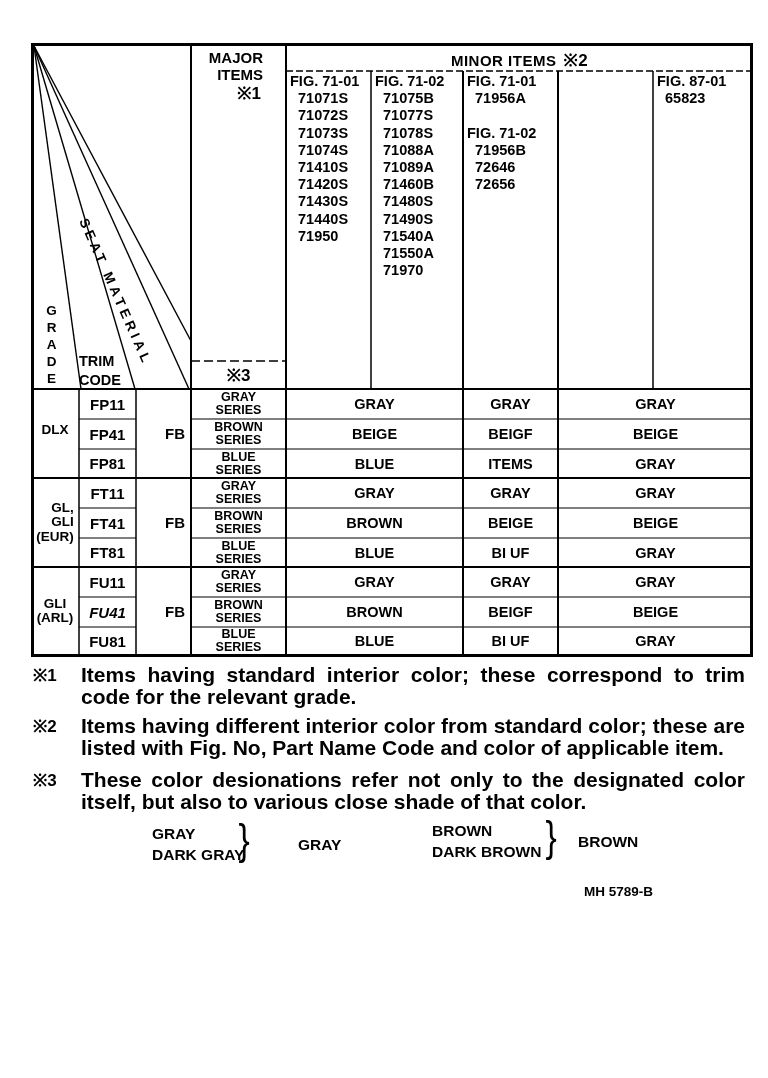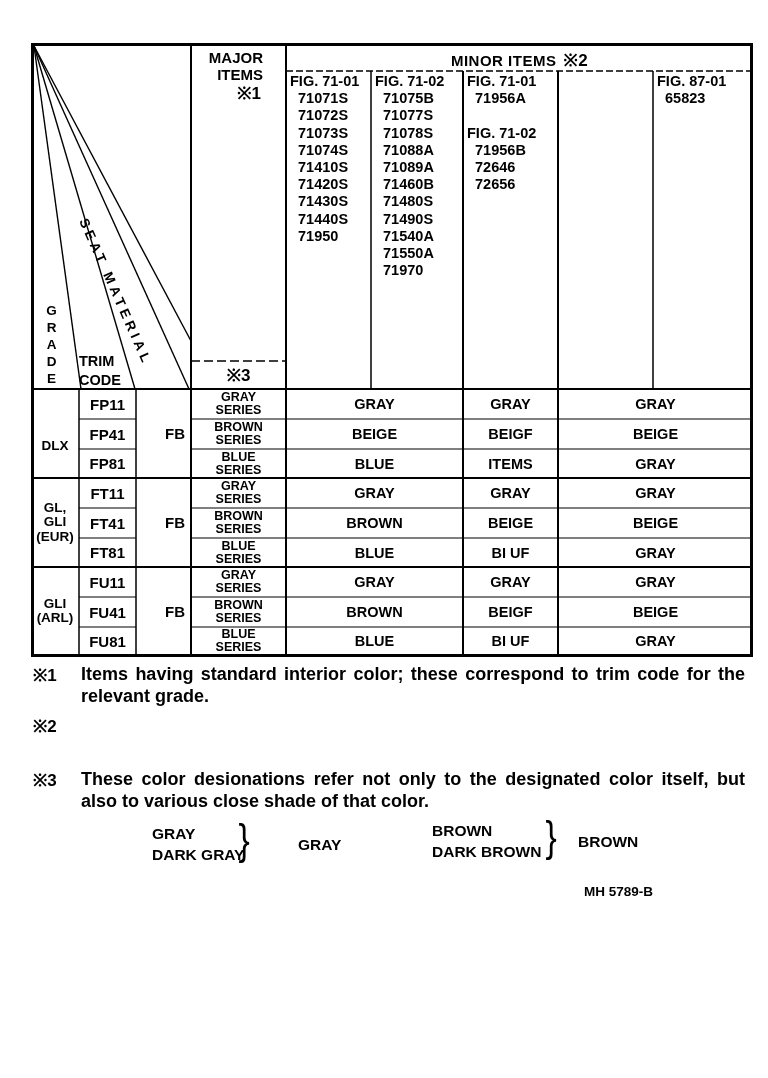--- a/index.html
+++ b/index.html
@@ -58,21 +58,21 @@
   .col-ma   {left:255px;width:177px;font-size:14.5px;}
   .col-mb   {left:432px;width:95px;font-size:14.5px;}
   .col-mc   {left:527px;width:195px;font-size:14.5px;}
   
   .fn-ref{
     position:absolute;left:33px;width:44px;
     font-size:17px;font-weight:bold;
   }
   .fn-text{
     position:absolute;left:81px;width:664px;
-    font-size:18px;font-weight:bold;line-height:21.5px;
+    font-size:21px;font-weight:bold;line-height:21.5px;
     text-align:justify;text-align-last:left;
   }
   
   .lg{position:absolute;font-size:15.5px;font-weight:bold;line-height:21px;white-space:pre-line;}
   .brace{position:absolute;font-size:42px;font-weight:normal;line-height:1;transform:scaleX(0.8);}
   .doc-code{position:absolute;font-size:13.5px;font-weight:bold;}
 </style>
 </head>
 <body>
 
@@ -158,39 +158,39 @@
     <div class="fig-col fc2">FIG. 71-01
   71956A
 
 FIG. 71-02
   71956B
   72646
   72656</div>
     <div class="fig-col fc4">FIG. 87-01
   65823</div>
 
-    <div class="tc col-grade" style="top:366px;height:74px;">DLX</div>
-    <div class="tc col-grade" style="top:435px;height:89px;">GL,
+    <div class="tc col-grade" style="top:350px;height:74px;">DLX</div>
+    <div class="tc col-grade" style="top:435px;height:89px;text-align:right;">GL,
 GLI
 (EUR)</div>
     <div class="tc col-grade" style="top:524px;height:88px;">GLI
 (ARL)</div>
 
     <div class="tc col-fb" style="top:346px;height:89px;">FB</div>
     <div class="tc col-fb" style="top:435px;height:89px;">FB</div>
     <div class="tc col-fb" style="top:524px;height:88px;">FB</div>
 
     <div class="tc col-trim" style="top:346px;height:30px;">FP11</div>
     <div class="tc col-trim" style="top:376px;height:30px;">FP41</div>
     <div class="tc col-trim" style="top:406px;height:29px;">FP81</div>
     <div class="tc col-trim" style="top:435px;height:30px;">FT11</div>
     <div class="tc col-trim" style="top:465px;height:30px;">FT41</div>
     <div class="tc col-trim" style="top:495px;height:29px;">FT81</div>
     <div class="tc col-trim" style="top:524px;height:30px;">FU11</div>
-    <div class="tc col-trim" style="top:554px;height:30px;">FU41</div>
+    <div class="tc col-trim" style="top:554px;height:30px;font-style:italic;">FU41</div>
     <div class="tc col-trim" style="top:584px;height:28px;">FU81</div>
 
     <div class="tc col-major" style="top:346px;height:30px;">GRAY
 SERIES</div>
     <div class="tc col-major" style="top:376px;height:30px;">BROWN
 SERIES</div>
     <div class="tc col-major" style="top:406px;height:29px;">BLUE
 SERIES</div>
     <div class="tc col-major" style="top:435px;height:30px;">GRAY
 SERIES</div>
@@ -233,20 +233,21 @@
     <div class="tc col-mc" style="top:495px;height:29px;">GRAY</div>
     <div class="tc col-mc" style="top:524px;height:30px;">GRAY</div>
     <div class="tc col-mc" style="top:554px;height:30px;">BEIGE</div>
     <div class="tc col-mc" style="top:584px;height:28px;">GRAY</div>
   </div>
 
   <div class="fn-ref" style="top:663px;">※1</div>
   <div class="fn-text" style="top:664px;">Items having standard interior color; these correspond to trim code for the relevant grade.</div>
 
   <div class="fn-ref" style="top:714px;">※2</div>
+  <div class="fn-text" style="top:715px;">Items having different interior color from standard color; these are listed with Fig. No, Part Name Code and color of applicable item.</div>
 
   <div class="fn-ref" style="top:768px;">※3</div>
   <div class="fn-text" style="top:769px;">These color desionations refer not only to the designated color itself, but also to various close shade of that color.</div>
 
   <div class="lg" style="left:152px;top:823px;">GRAY
 DARK GRAY</div>
   <div class="brace" style="left:237px;top:819px;">}</div>
   <div class="lg" style="left:298px;top:834px;">GRAY</div>
 
   <div class="lg" style="left:432px;top:820px;">BROWN

